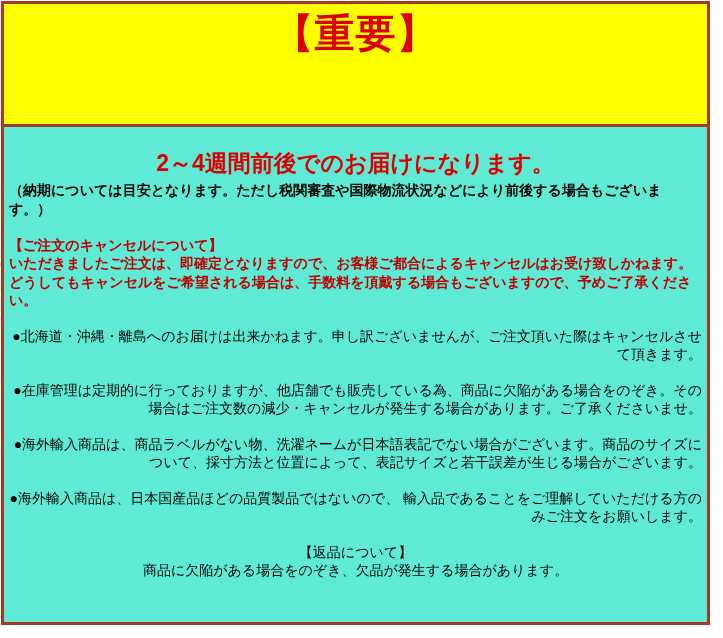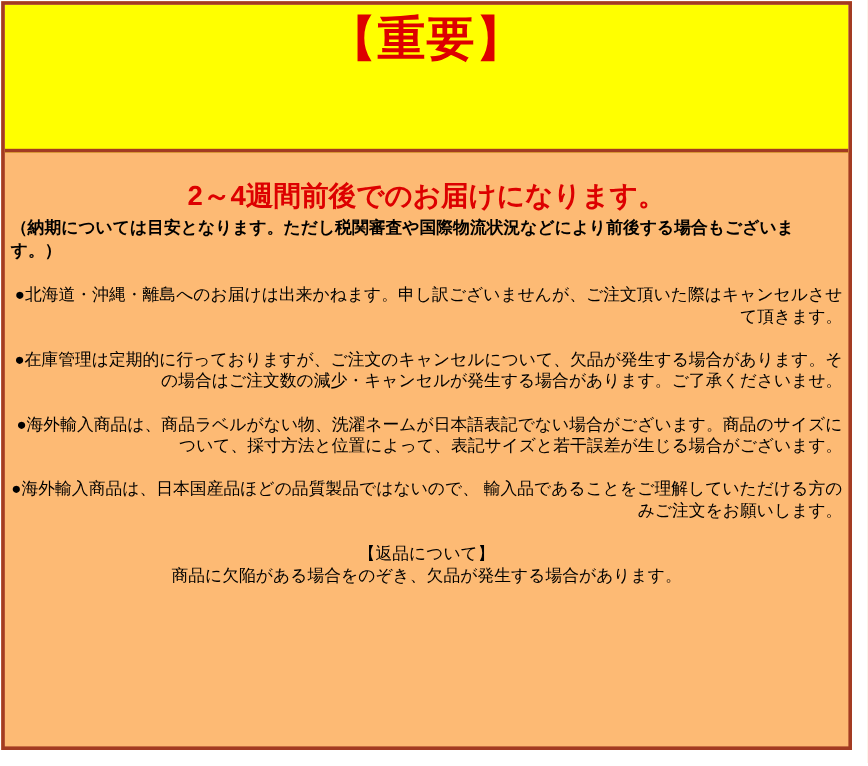--- a/index.html
+++ b/index.html
@@ -14,21 +14,21 @@
     font-family: "Liberation Sans", sans-serif;
     -webkit-font-smoothing: none;
   }
   .notice-box {
     position: absolute;
     left: 1px;
     top: 1px;
     width: 703px;
     height: 618px;
     border: 3px solid #a33b22;
-    background: #fdba74;
+    background: #5eead4;
     overflow: hidden;
   }
   .header {
     background: #ffff00;
     border-bottom: 3px solid #a33b22;
     height: 118px;
     text-align: center;
     color: #dd0000;
     font-weight: bold;
     padding-top: 2px;
@@ -92,24 +92,28 @@
   </div>
 
   <div class="content">
 
     <div class="highlight">
       <div>2～4週間前後でのお届けになります。</div>
     </div>
 
     <p class="delivery-note">（納期については目安となります。ただし税関審査や国際物流状況などにより前後する場合もございます。）</p>
 
+    <div class="cancel-block">
+      <div>【ご注文のキャンセルについて】</div>
+      <div>いただきましたご注文は、即確定となりますので、お客様ご都合によるキャンセルはお受け致しかねます。どうしてもキャンセルをご希望される場合は、手数料を頂戴する場合もございますので、予めご了承ください。</div>
+    </div>
 
     <p class="bullet">●北海道・沖縄・離島へのお届けは出来かねます。申し訳ございませんが、ご注文頂いた際はキャンセルさせて頂きます。</p>
 
-    <p class="bullet">●在庫管理は定期的に行っておりますが、ご注文のキャンセルについて、欠品が発生する場合があります。その場合はご注文数の減少・キャンセルが発生する場合があります。ご了承くださいませ。</p>
+    <p class="bullet">●在庫管理は定期的に行っておりますが、他店舗でも販売している為、商品に欠陥がある場合をのぞき。その場合はご注文数の減少・キャンセルが発生する場合があります。ご了承くださいませ。</p>
 
     <p class="bullet">●海外輸入商品は、商品ラベルがない物、洗濯ネームが日本語表記でない場合がございます。商品のサイズについて、採寸方法と位置によって、表記サイズと若干誤差が生じる場合がございます。</p>
 
     <p class="bullet">●海外輸入商品は、日本国産品ほどの品質製品ではないので、 輸入品であることをご理解していただける方のみご注文をお願いします。</p>
 
     <div class="returns-block">
       <div>【返品について】</div>
       <div>商品に欠陥がある場合をのぞき、欠品が発生する場合があります。</div>
     </div>
 

